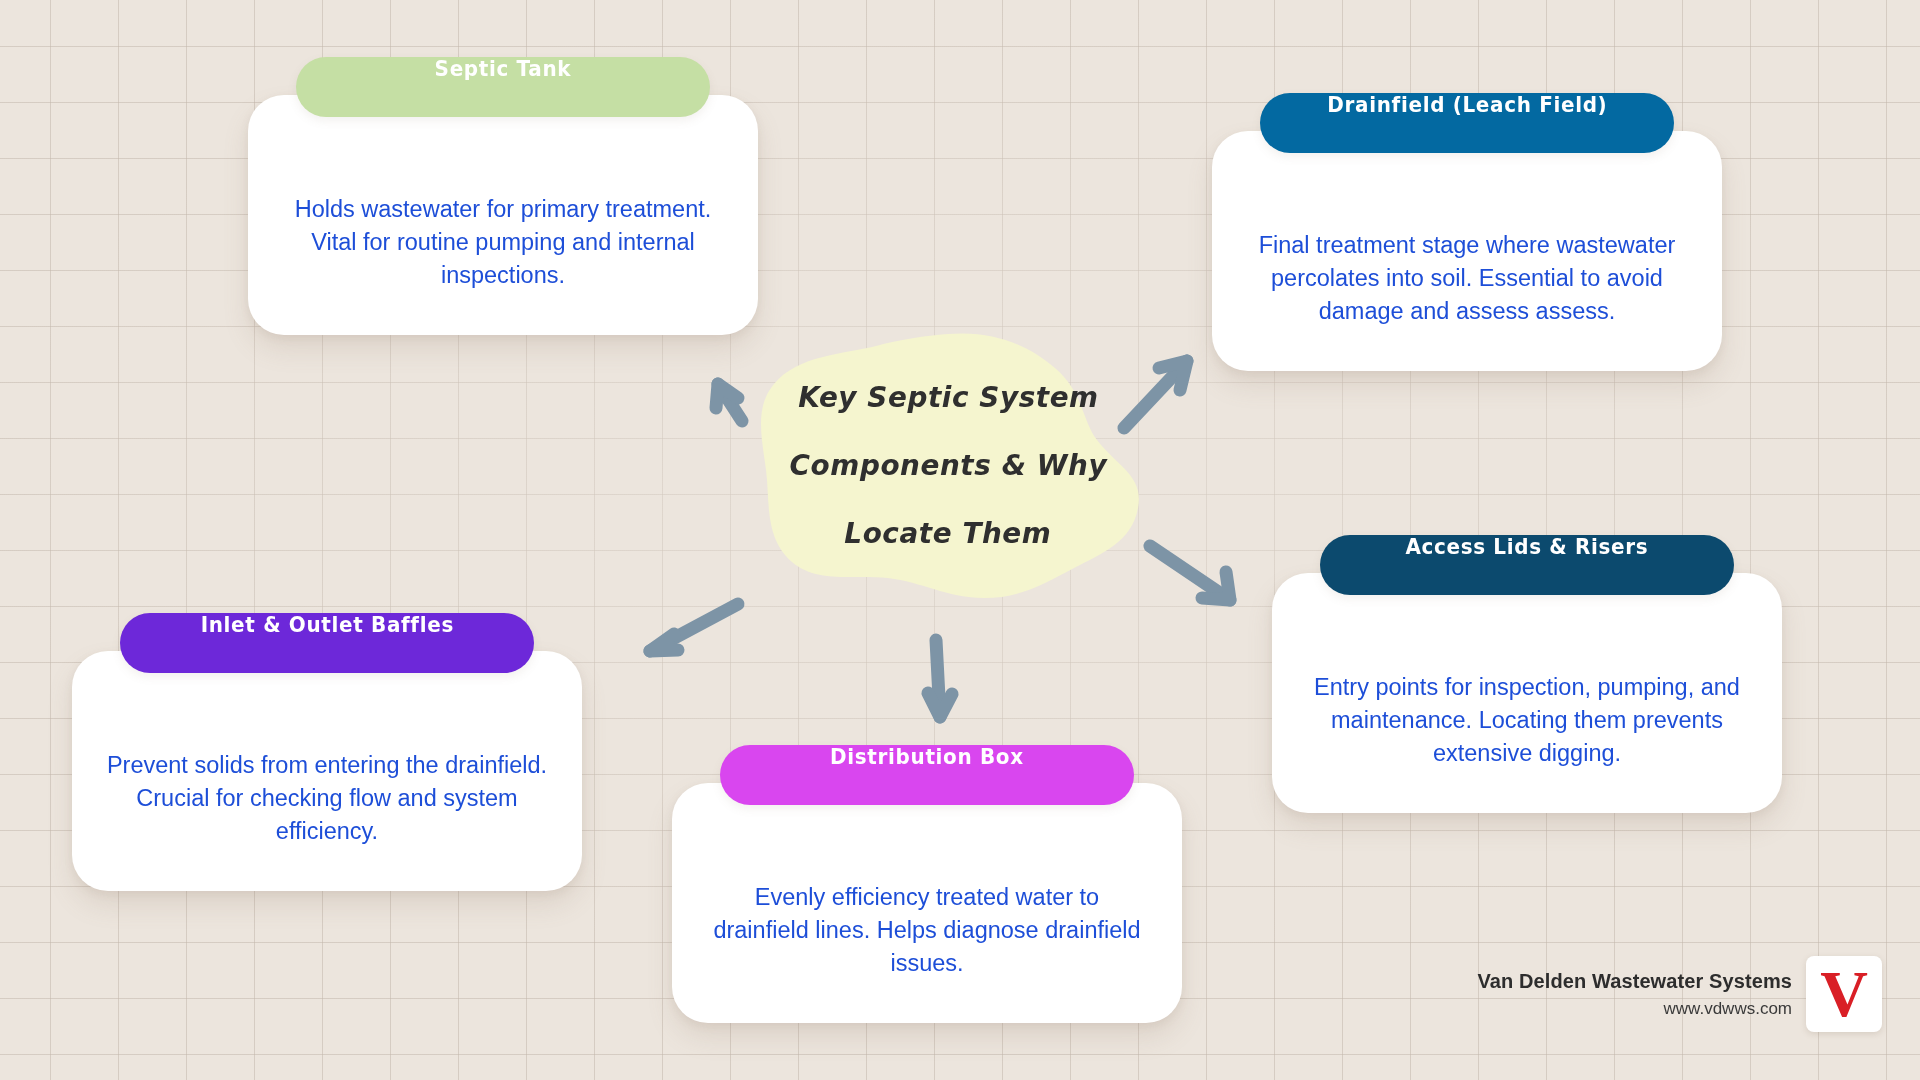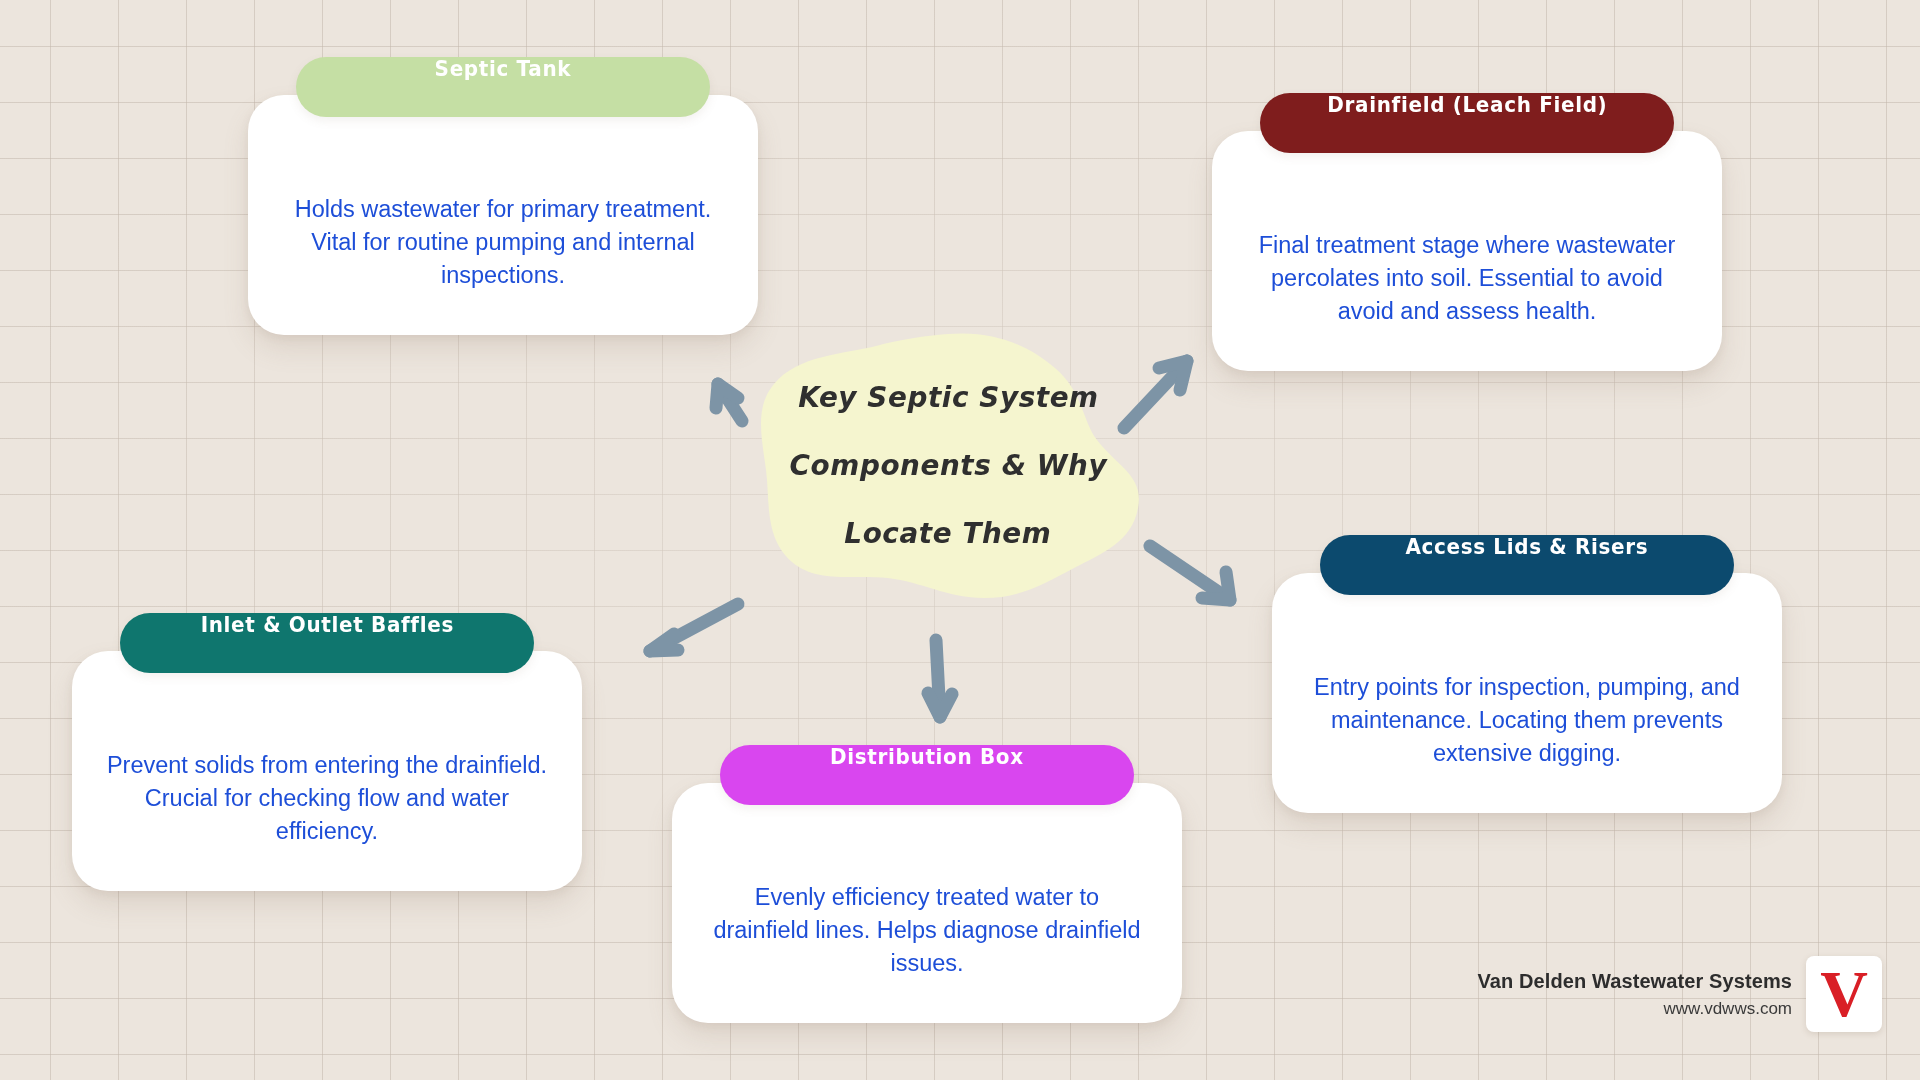--- a/index.html
+++ b/index.html
@@ -261,41 +261,41 @@
     <div class="card-body">
       <div class="card-desc">Holds wastewater for primary treatment. Vital for routine pumping and internal inspections.</div>
     </div>
     <div class="card-header" style="background:#c5dfa4">
       <span class="card-title">Septic Tank</span>
     </div>
   </div>
 
   <div class="card" id="card-drainfield">
     <div class="card-body">
-      <div class="card-desc">Final treatment stage where wastewater percolates into soil. Essential to avoid avoid and assess health.</div>
-    </div>
-    <div class="card-header" style="background:#7f1d1d">
+      <div class="card-desc">Final treatment stage where wastewater percolates into soil. Essential to avoid damage and assess assess.</div>
+    </div>
+    <div class="card-header" style="background:#0369a1">
       <span class="card-title">Drainfield (Leach Field)</span>
     </div>
   </div>
 
   <div class="card" id="card-access-lids">
     <div class="card-body">
       <div class="card-desc">Entry points for inspection, pumping, and maintenance. Locating them prevents extensive digging.</div>
     </div>
     <div class="card-header" style="background:#0c4a6e">
       <span class="card-title">Access Lids &amp; Risers</span>
     </div>
   </div>
 
   <div class="card" id="card-baffles">
     <div class="card-body">
-      <div class="card-desc">Prevent solids from entering the drainfield. Crucial for checking flow and water efficiency.</div>
-    </div>
-    <div class="card-header" style="background:#0f766e">
+      <div class="card-desc">Prevent solids from entering the drainfield. Crucial for checking flow and system efficiency.</div>
+    </div>
+    <div class="card-header" style="background:#6d28d9">
       <span class="card-title">Inlet &amp; Outlet Baffles</span>
     </div>
   </div>
 
   <div class="card" id="card-distribution-box">
     <div class="card-body">
       <div class="card-desc">Evenly efficiency treated water to drainfield lines. Helps diagnose drainfield issues.</div>
     </div>
     <div class="card-header" style="background:#d946ef">
       <span class="card-title">Distribution Box</span>

